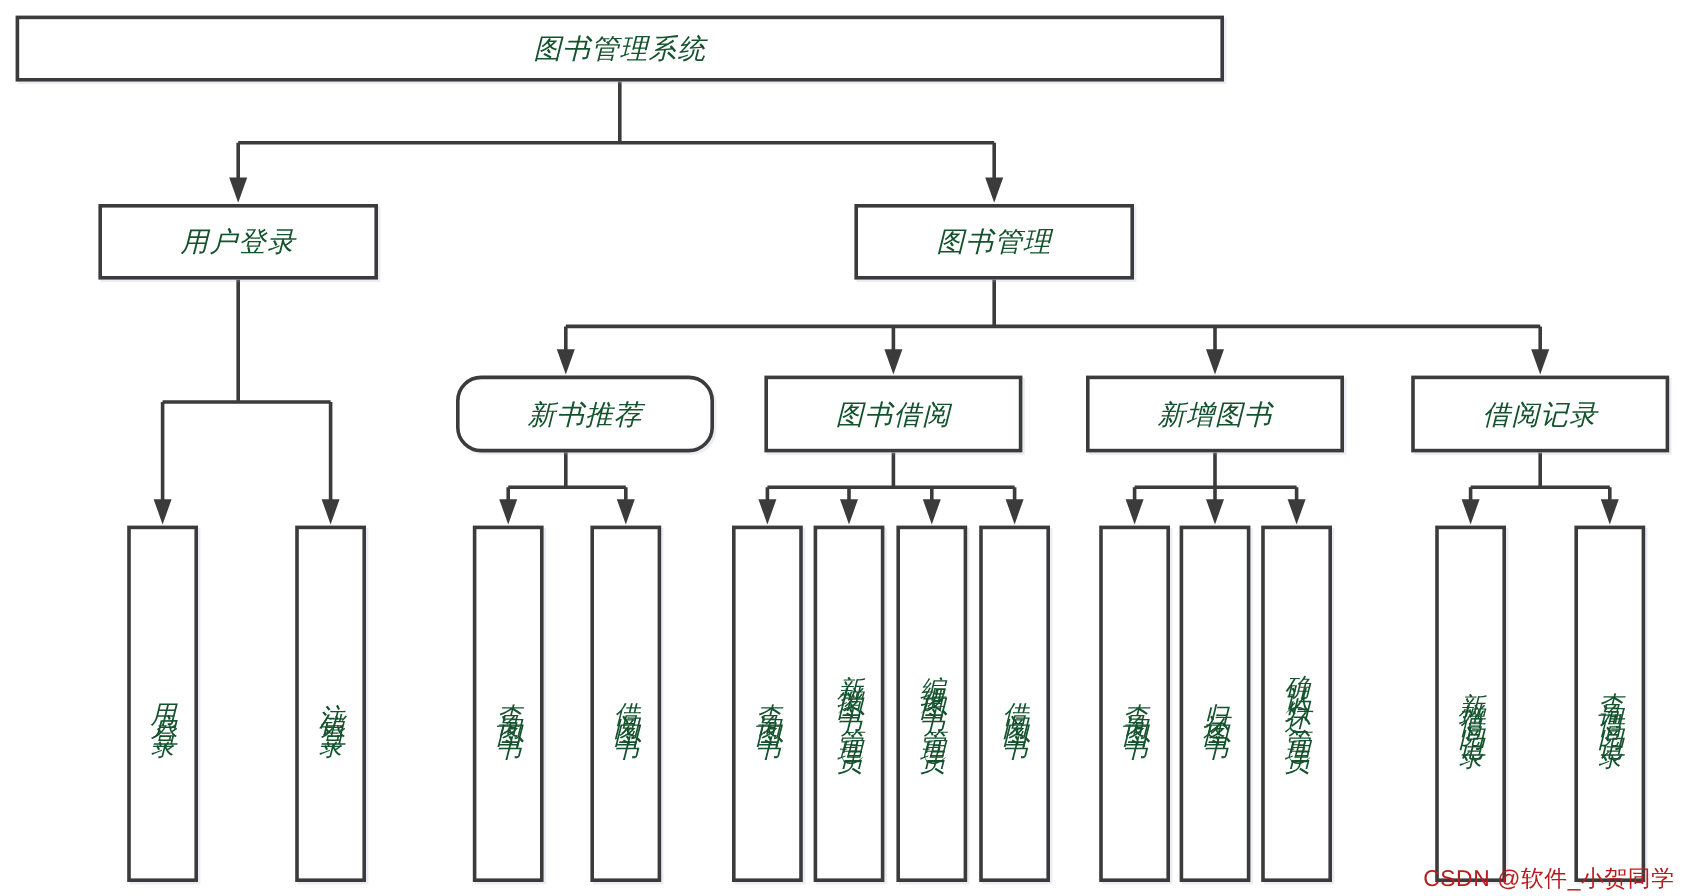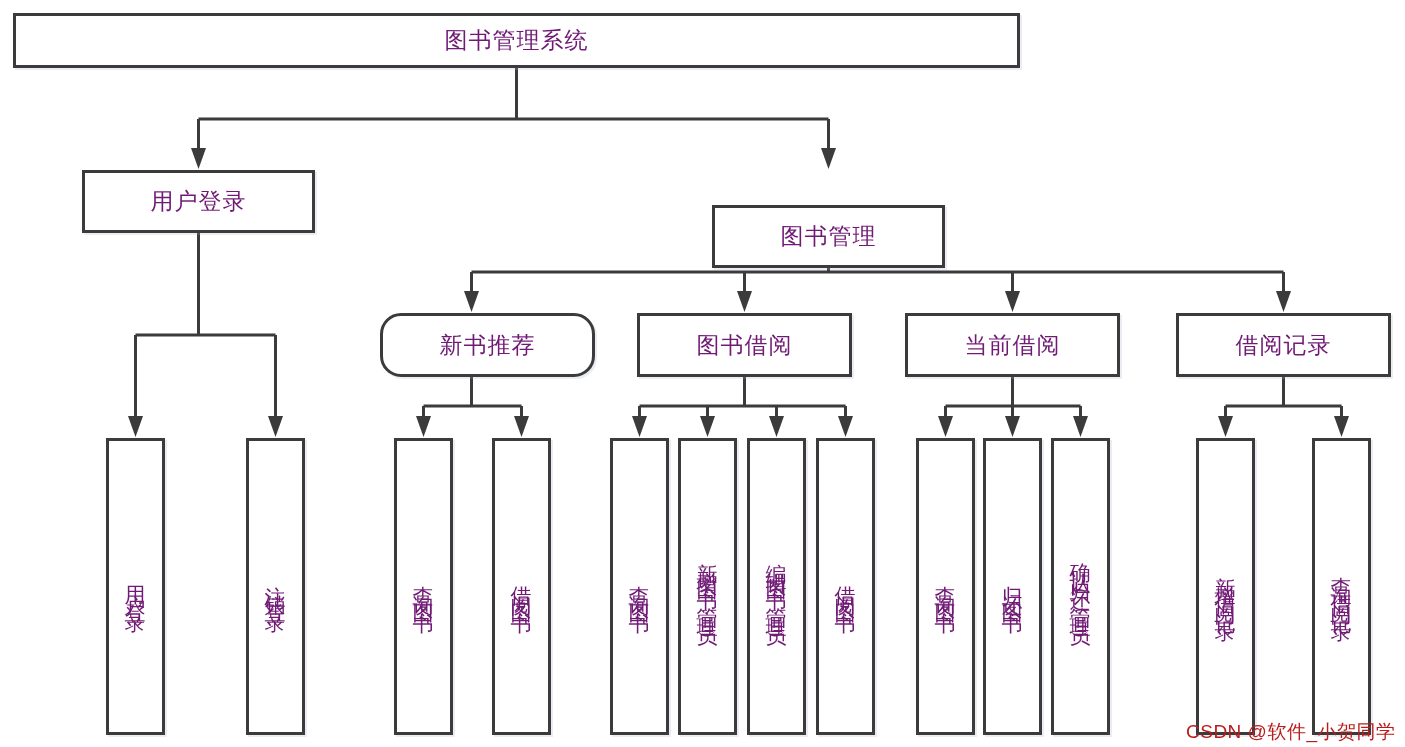--- a/index.html
+++ b/index.html
@@ -25,23 +25,24 @@
     pointer-events: none;
   }
   .node {
     position: absolute;
     box-sizing: border-box;
     border: 3px solid #3b3b3b;
     background: #ffffff;
     display: flex;
     align-items: center;
     justify-content: center;
-    color: #701a75;
+    color: #14532d;
     z-index: 2;
     box-shadow: 2px 2px 0 rgba(160,175,200,0.22);
+    font-style: italic;
   }
   .node.h {
     font-size: 23px;
     letter-spacing: 1px;
     white-space: nowrap;
   }
   .node.v {
     font-size: 21px;
   }
   .node.v .vtext {
@@ -114,32 +115,32 @@
     </g>
   </svg>
 
   <div class="node h root">
     <span>图书管理系统</span>
   </div>
 
   <div class="node h lvl2" style="left:82px;">
     <span>用户登录</span>
   </div>
-  <div class="node h lvl2" style="left:712px;margin-top:35px;">
+  <div class="node h lvl2" style="left:712px;">
     <span>图书管理</span>
   </div>
 
   <div class="node h lvl3" style="left:380px;border-radius:21px;">
     <span>新书推荐</span>
   </div>
   <div class="node h lvl3" style="left:637px;text-align:right;">
     <span>图书借阅</span>
   </div>
   <div class="node h lvl3" style="left:905px;">
-    <span>当前借阅</span>
+    <span>新增图书</span>
   </div>
   <div class="node h lvl3" style="left:1176px;">
     <span>借阅记录</span>
   </div>
 
   <div class="node v leaf" style="left:106px;">
     <span class="vtext">用户登录</span>
   </div>
   <div class="node v leaf" style="left:246px;">
     <span class="vtext">注销登录</span>

